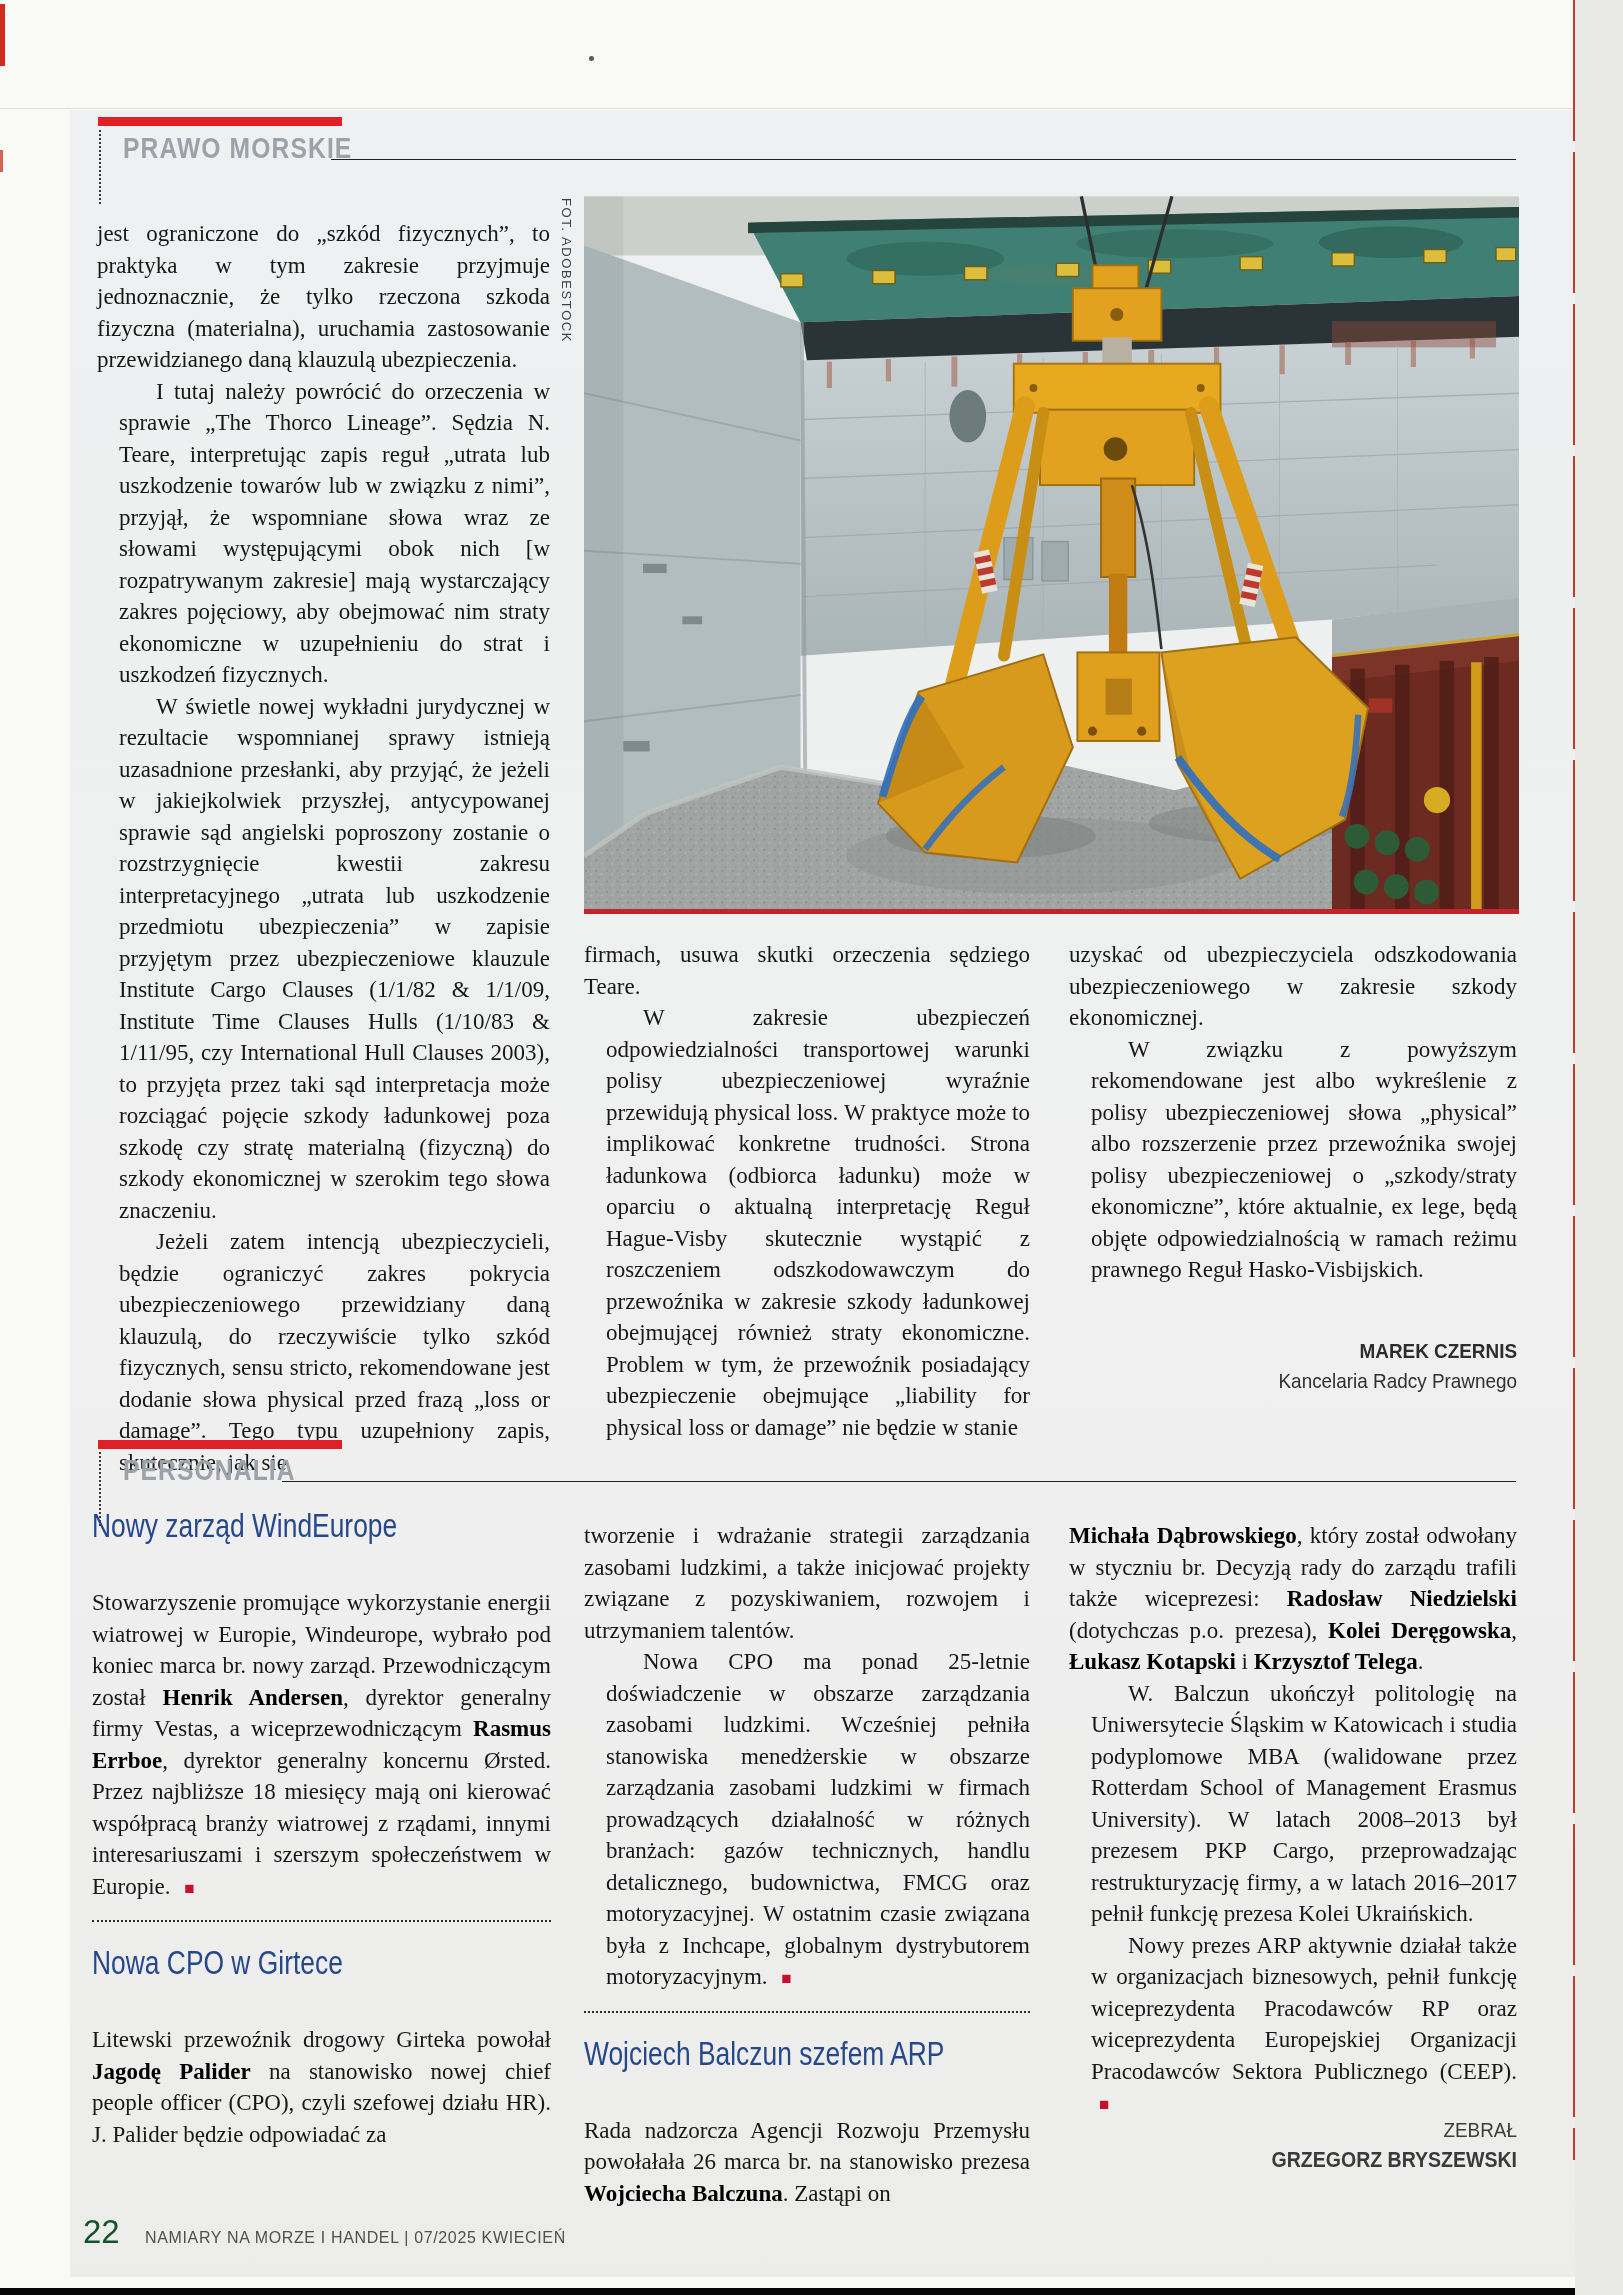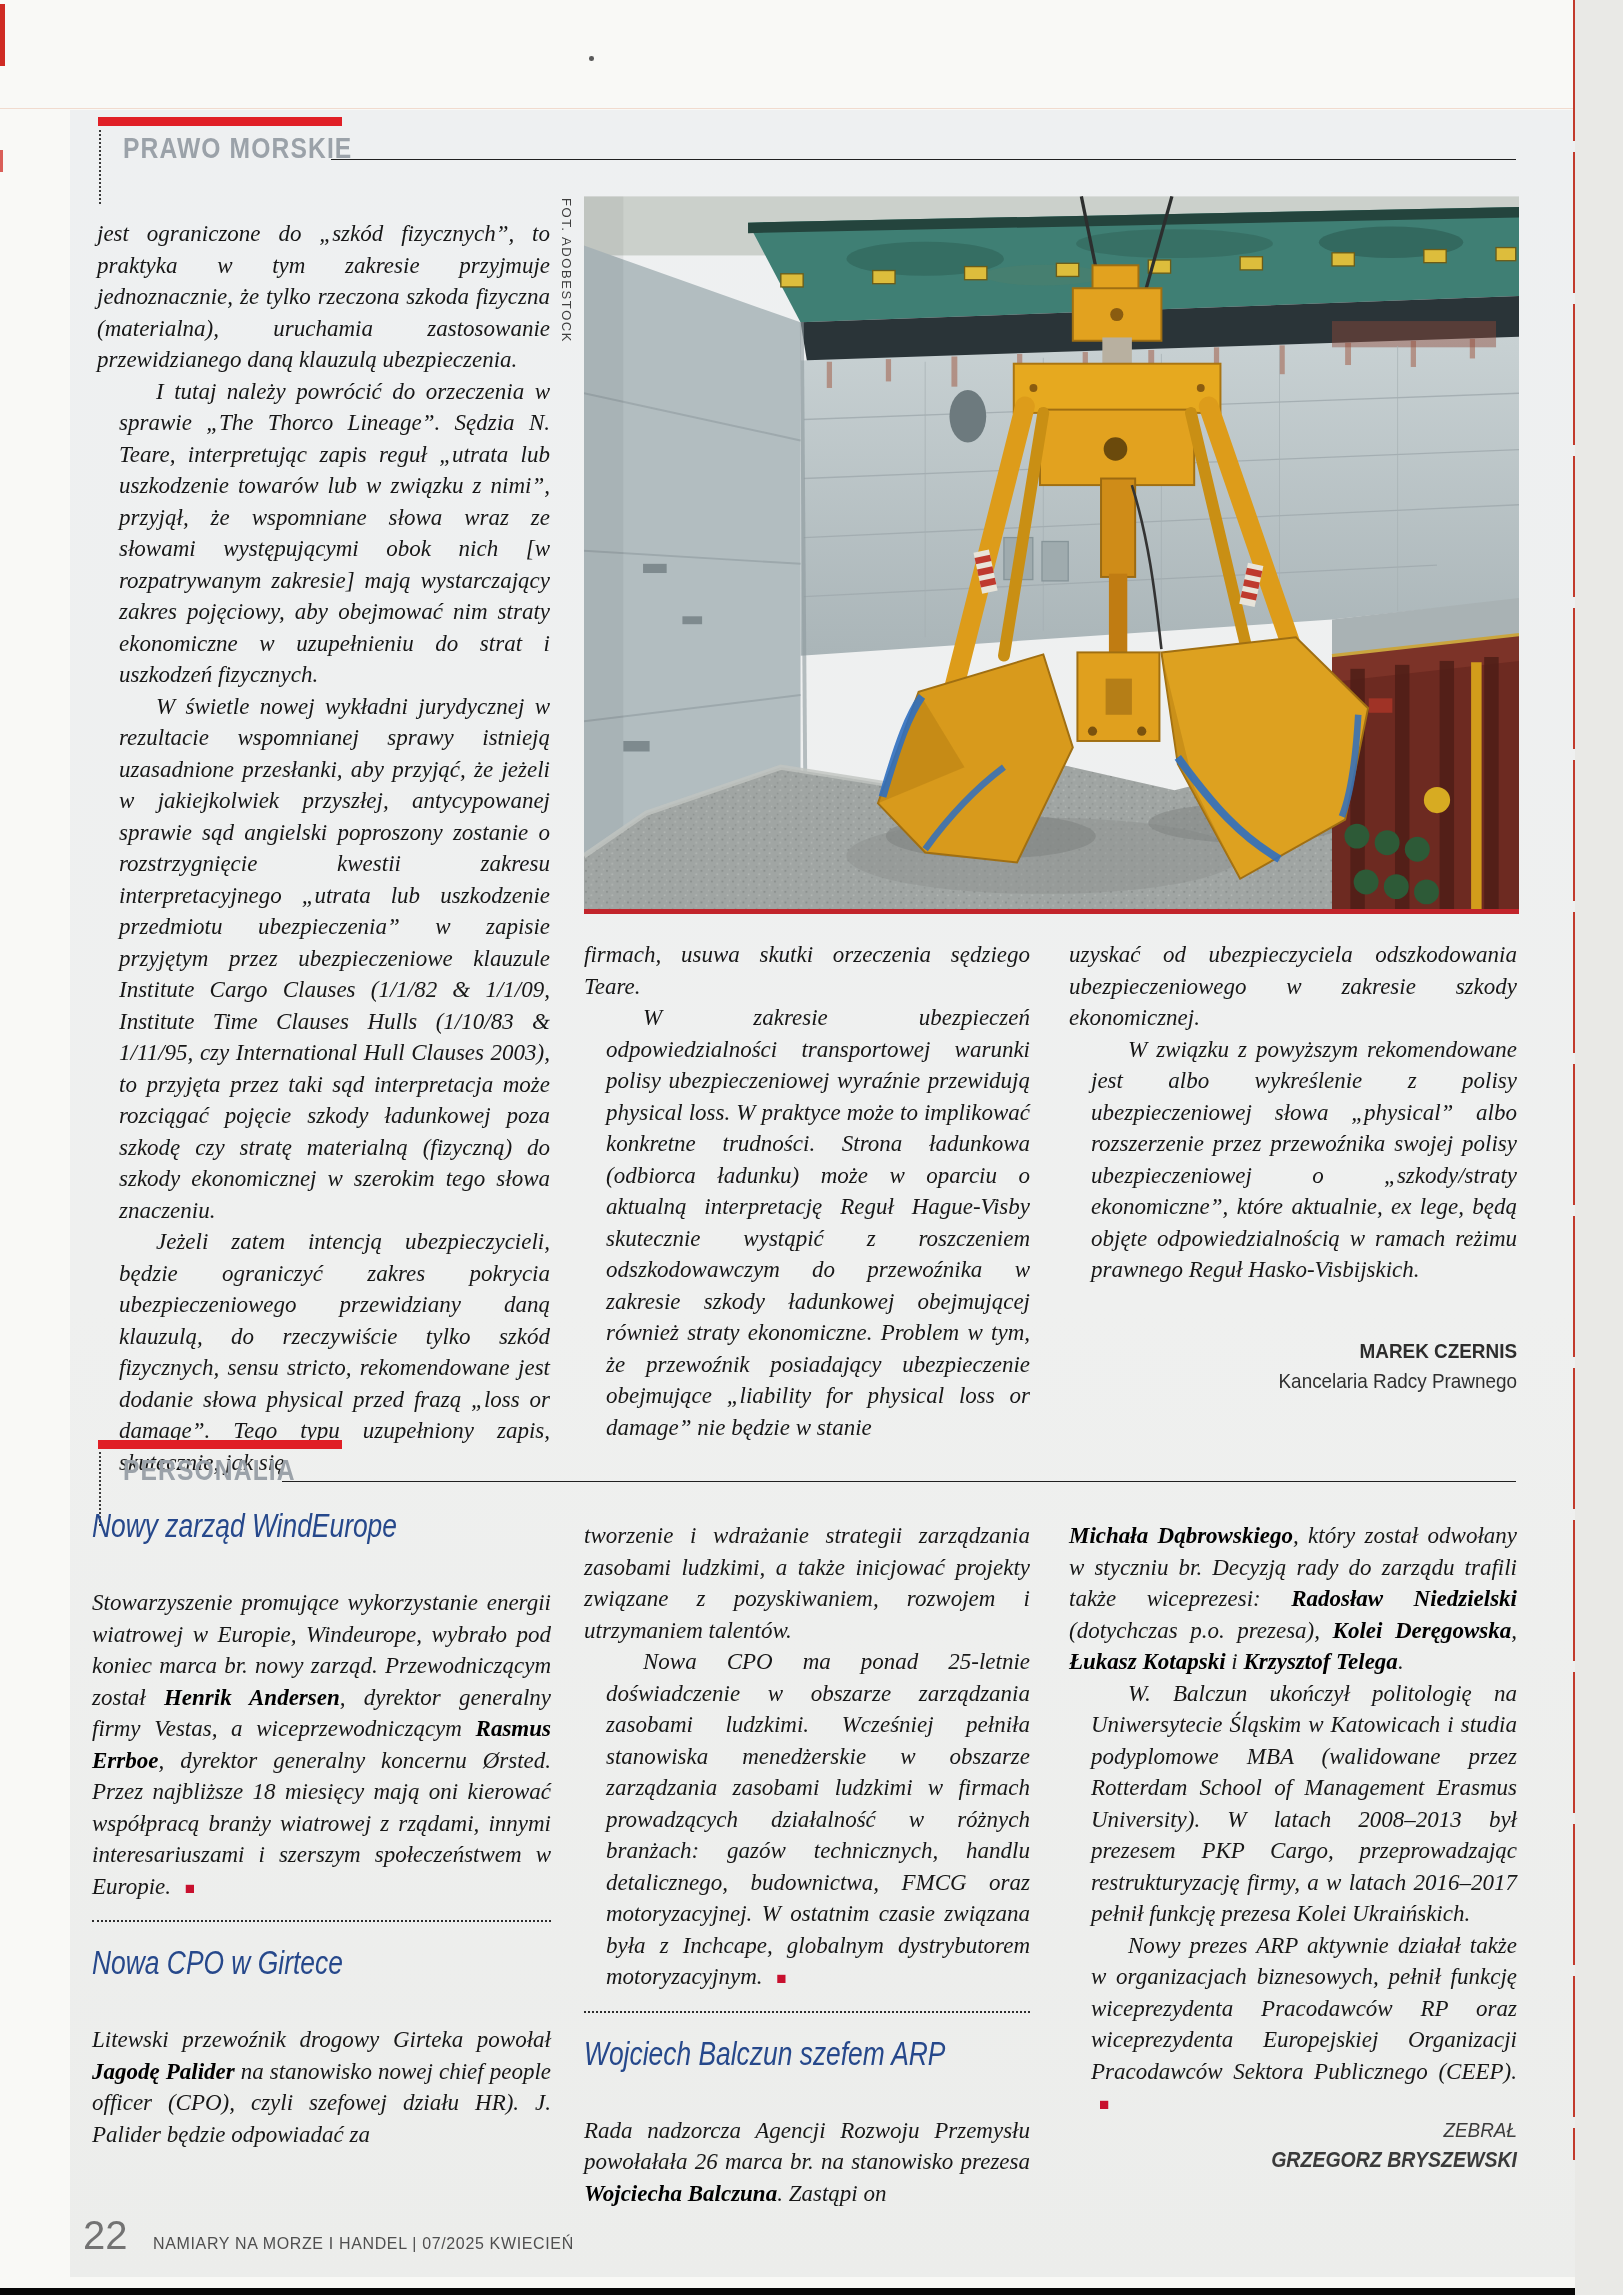--- a/index.html
+++ b/index.html
@@ -23,21 +23,21 @@
 
   
   .kickbar{position:absolute;width:244px;height:8.5px;background:#e01f26;}
   .kickdots{position:absolute;width:0;height:74px;border-left:2.6px dotted #3a3a3a;}
   .kicker{position:absolute;font-family:"Liberation Sans",sans-serif;font-weight:bold;
           font-size:29px;line-height:1;letter-spacing:1.3px;color:#9ba2a9;
           transform:scaleX(.85);transform-origin:left;white-space:nowrap;}
   .rule{position:absolute;height:1.3px;background:#202020;}
 
   
-  .col{position:absolute;text-align:justify;font-size:23px;line-height:31.5px;color:#171717;font-style:italic;}
+  .col{position:absolute;text-align:justify;font-size:23px;line-height:31.5px;color:#171717;}
   .col p{margin:0;}
   .col p.ind{text-indent:37px;margin-left:22px;}
   .col b{color:#000;}
   .art-title{font-family:"Liberation Sans",sans-serif;font-weight:300;font-size:33px;line-height:37px;
              color:#26488b;margin:0 0 43px 0;transform:scaleX(.8);transform-origin:left;
              white-space:nowrap;text-align:left;}
   .dotdiv{height:0;border-top:2.6px dotted #2c2c2c;margin:18.4px 0 22px 0;}
   .endsq{color:#c8102e;font-size:17px;margin-left:7.9px;line-height:0;}
 
   
@@ -54,21 +54,21 @@
   .authorblk .nm{font-weight:bold;font-size:21px;color:#2d2d2d;}
   .authorblk .org{font-weight:normal;font-size:21px;color:#2f2f2f;}
   .sig{margin-top:17px;text-align:right;font-family:"Liberation Sans",sans-serif;line-height:30px;
        transform:scaleX(.9);transform-origin:right;}
   .sig .l1{font-size:21px;color:#3c3c3c;}
   .sig .l2{font-size:21.7px;font-weight:bold;color:#3a3a3a;}
 
   
   .footer{position:absolute;left:83px;top:2213px;display:flex;align-items:baseline;gap:25px;
           font-family:"Liberation Sans",sans-serif;}
-  .footer .pn{font-size:40px;color:#737373;text-align:center;}
+  .footer .pn{font-size:33px;color:#14532d;text-align:center;}
   .footer .ft{font-size:17px;letter-spacing:0.7px;color:#4f4f4f;transform:scaleX(.94);transform-origin:left;}
 </style>
 </head>
 <body>
 
 <div class="stage">
 
   <div class="paper"></div>
   <div class="topline"></div>
   <div class="speck"></div>

